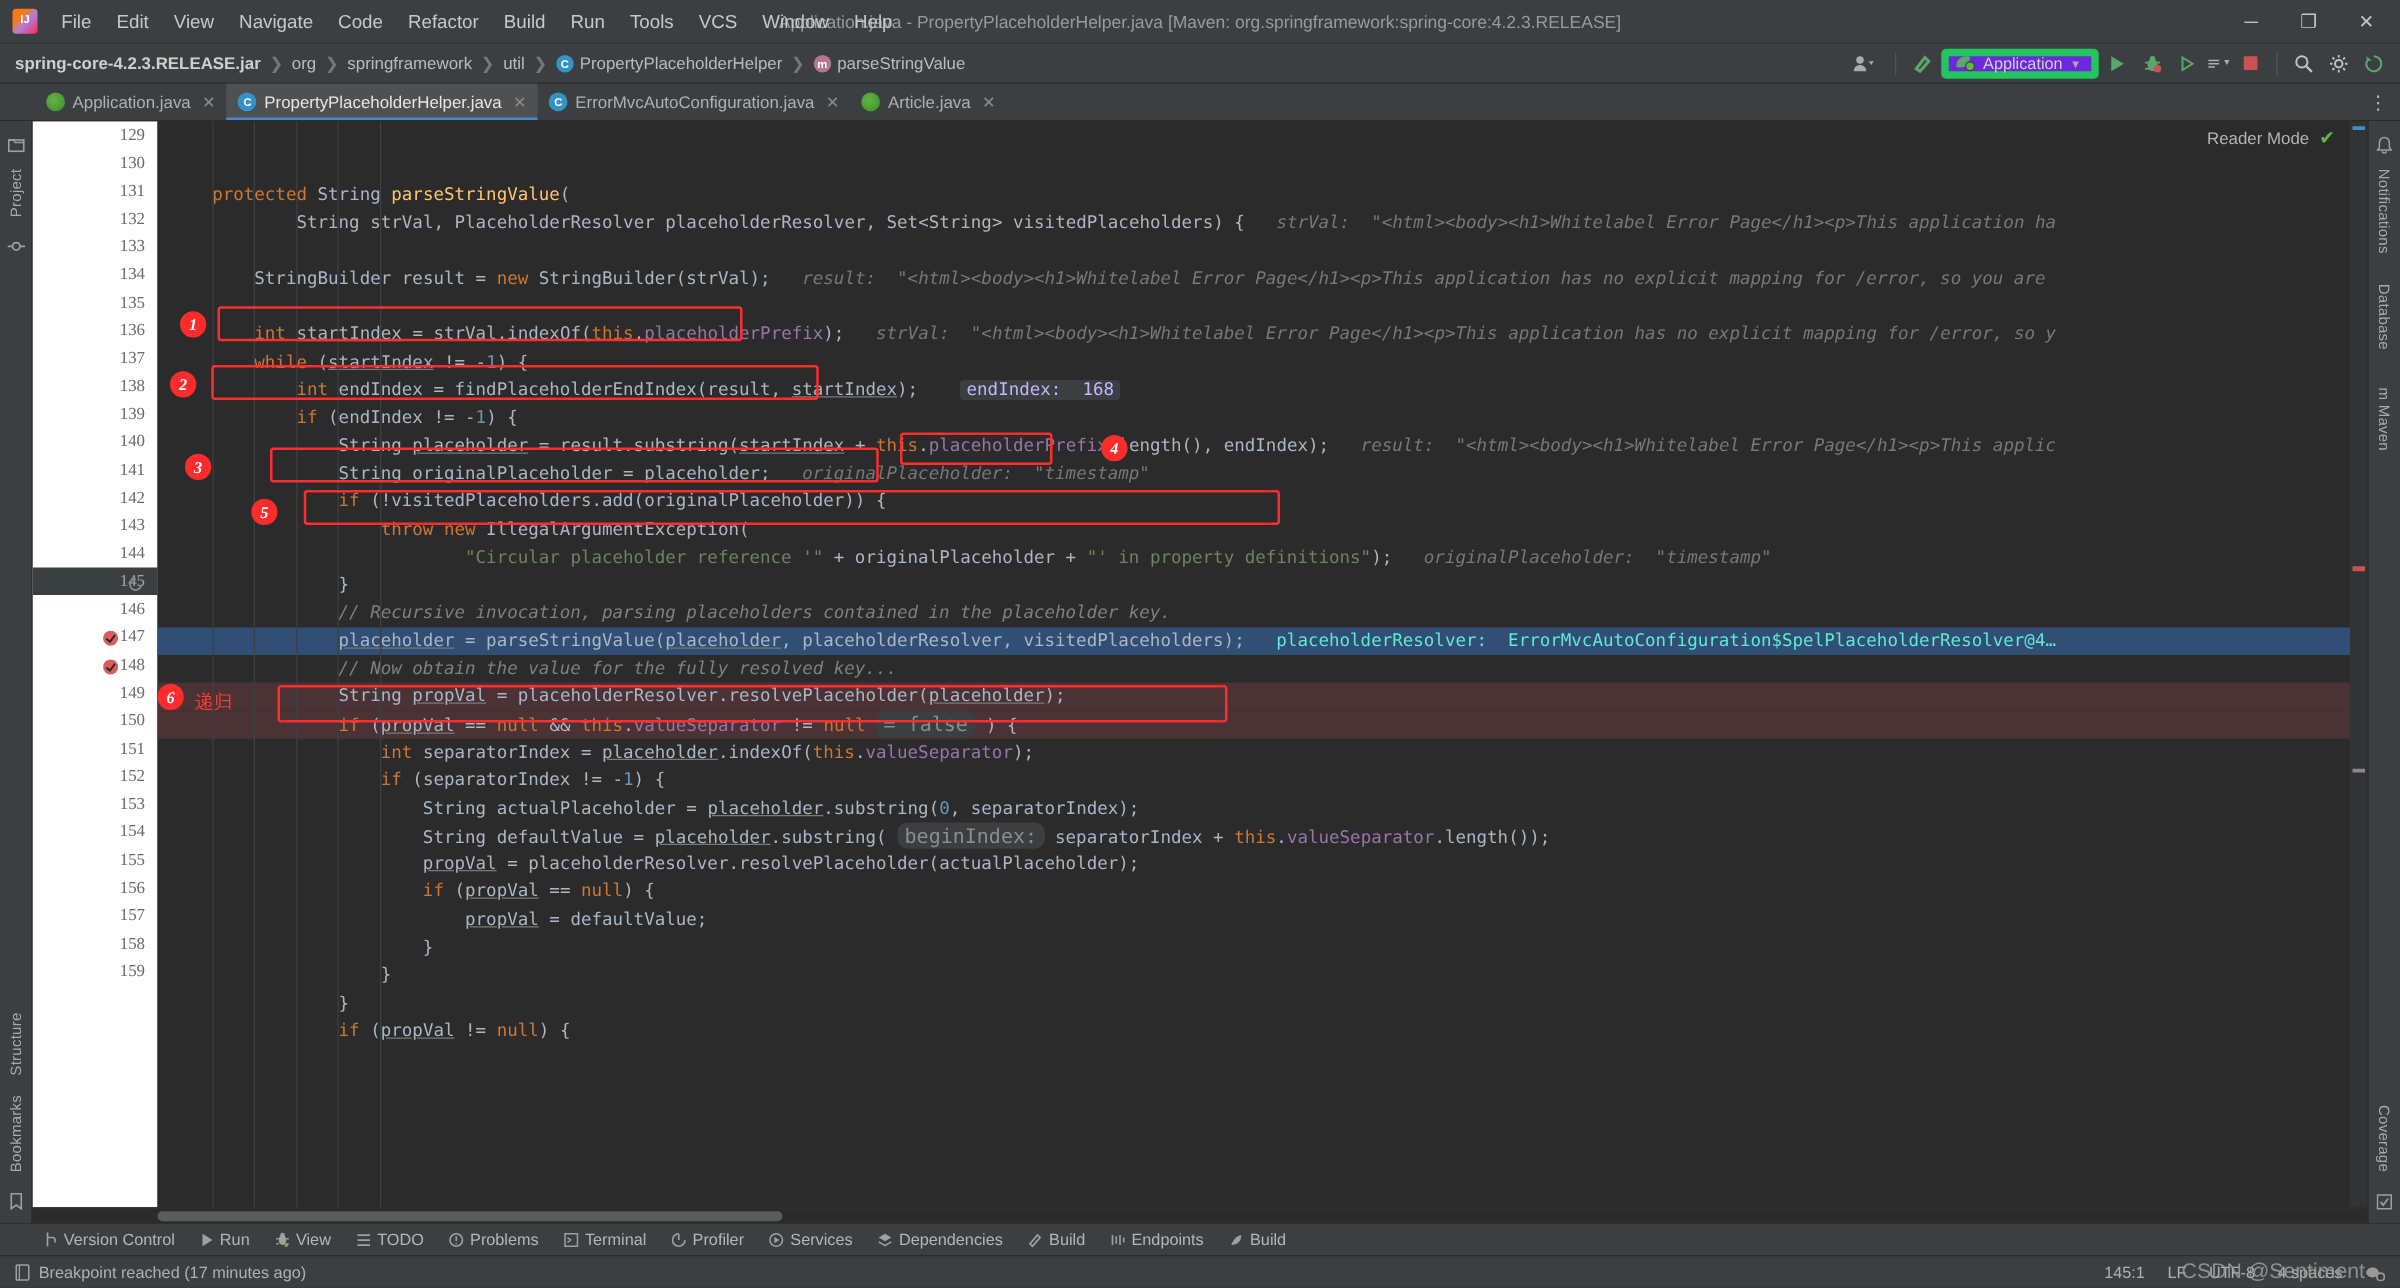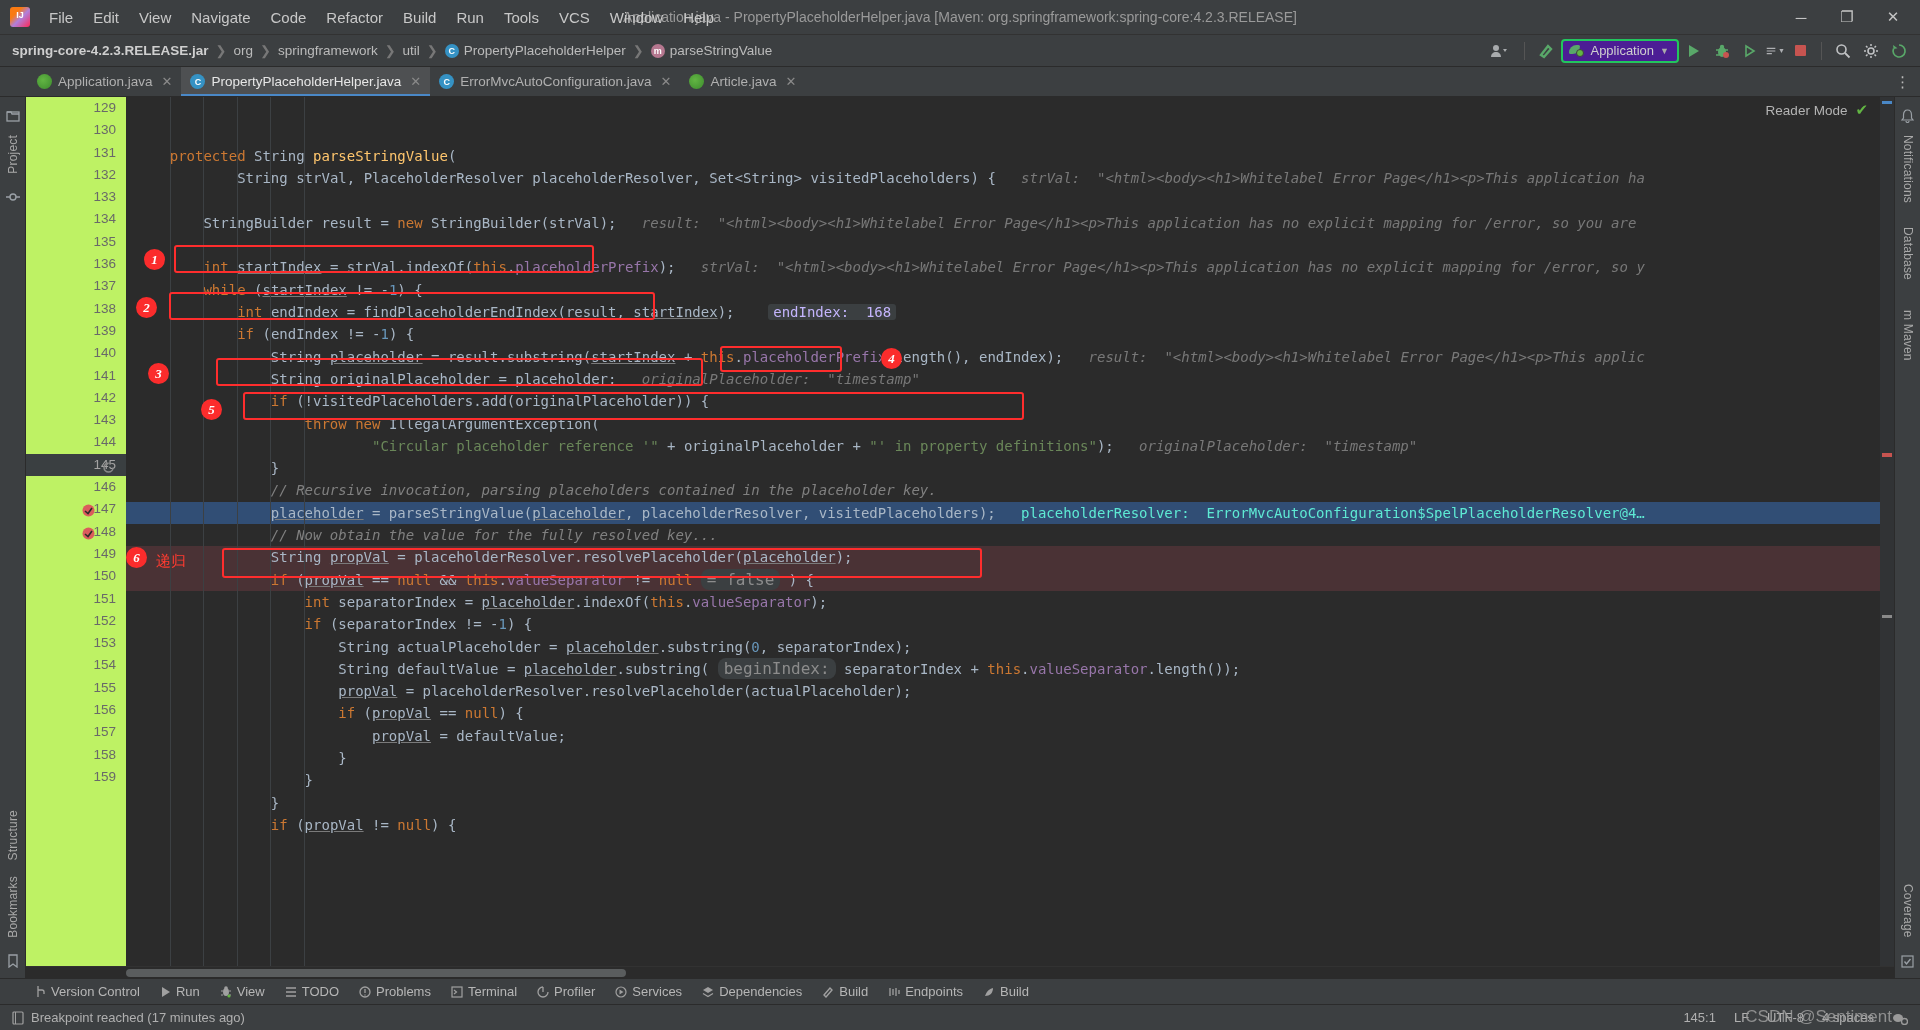--- a/index.html
+++ b/index.html
@@ -67,22 +67,22 @@
     margin-left: auto; display: flex; align-items: center; gap: 2px;
     padding-right: 8px;
   }
   .tb-icon {
     width: 26px; height: 26px; display: flex; align-items: center;
     justify-content: center; color: #aeb0b3; font-size: 14px; border-radius: 3px;
   }
   .tb-sep { width: 1px; height: 18px; background: #555; margin: 0 6px; }
   #run-config {
     display: flex; align-items: center; gap: 6px; height: 24px;
-    padding: 0 8px 0 6px; border: 2px solid #22c55e; border-radius: 4px;
-    font-size: 13px; color: #cfcfcf; background: #4c1d95;
+    padding: 0 8px 0 6px; border: 6px solid #22c55e; border-radius: 4px;
+    font-size: 13px; color: #cfcfcf; background: #6d28d9;
   }
   .leaf-ico {
     width: 15px; height: 13px; position: relative; flex: none;
   }
   .leaf-ico::before {
     content: ""; position: absolute; left: 0; top: 1px; width: 11px; height: 9px;
     background: #59a869; border-radius: 10px 2px 10px 2px;
   }
   .leaf-ico::after {
     content: ""; position: absolute; right: 0; bottom: 0; width: 6px; height: 6px;
@@ -144,22 +144,22 @@
   }
   #reader-mode {
     position: absolute; right: 26px; top: 4px; z-index: 6;
     display: flex; align-items: center; gap: 8px;
     font-size: 13.5px; color: #b4b4b4;
   }
   #reader-check { color: #62b543; font-size: 15px; }
 
   #code-area { flex: 1; display: flex; position: relative; overflow: hidden; }
   #gutter {
-    width: 100px; flex: none; background: #bef264; position: relative;
-    font-family: Liberation Sans, sans-serif; font-size: 13.5px;
+    width: 100px; flex: none; background: #ffffff; position: relative;
+    font-family: Liberation Serif, serif; font-size: 13.5px;
   }
   .gl {
     height: 22.3px; line-height: 22.3px; color: #696969; text-align: right;
     padding-right: 10px; position: relative;
   }
   .gl.cur { color: #a4a3a3; background: #3a3f41; }
   .gl .fold {
     position: absolute; right: -10px; top: 6px; width: 9px; height: 9px;
     color: #777; font-size: 10px; line-height: 9px;
   }

